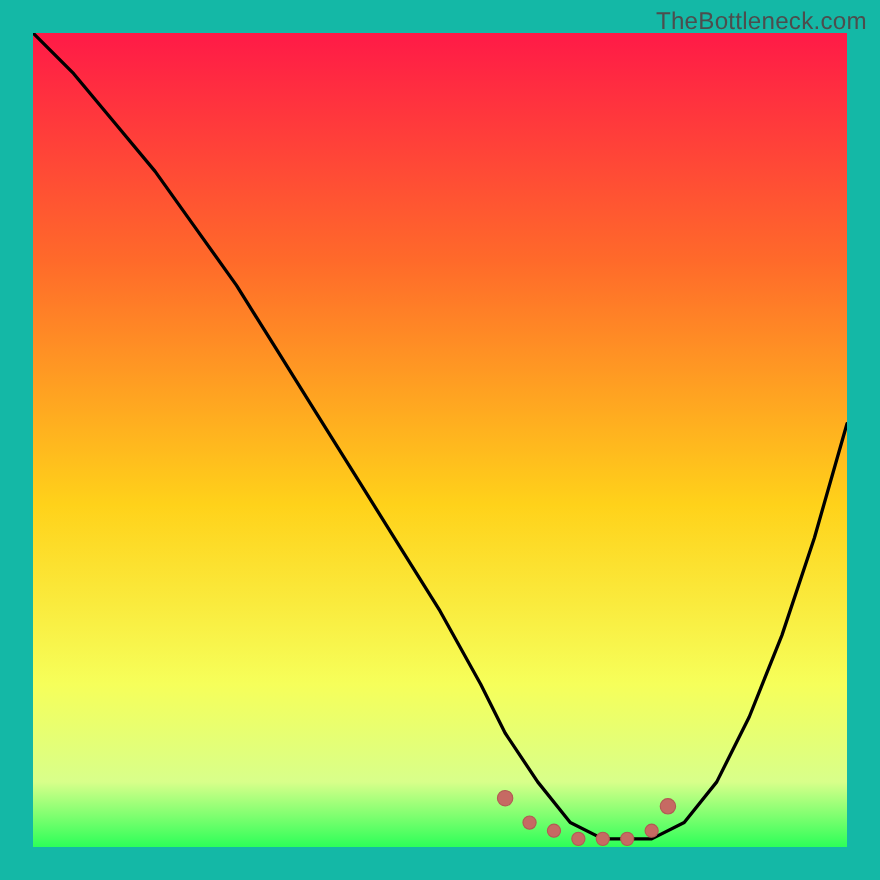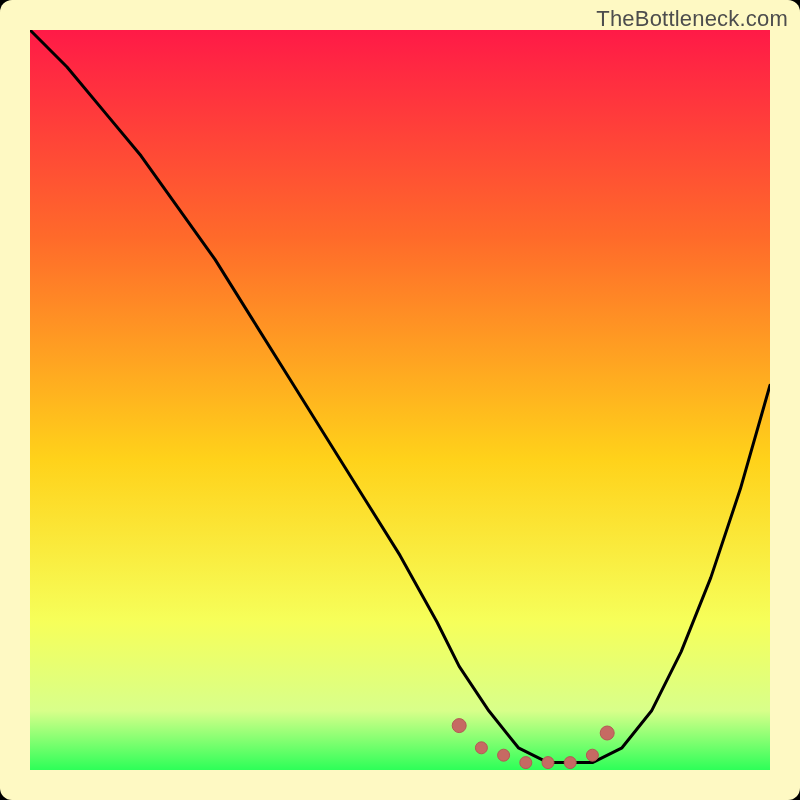--- a/index.html
+++ b/index.html
@@ -8,22 +8,21 @@
     width: 800px;
     height: 800px;
     background: #000000;
     overflow: hidden;
     font-family: Arial, Helvetica, sans-serif;
   }
   .frame {
     position: relative;
     width: 800px;
     height: 800px;
-    background: #fef9c3;
-    border-radius: 12px;
+    background: #14b8a6;
   }
   .plot {
     position: absolute;
     left: 30px;
     top: 30px;
     width: 740px;
     height: 740px;
   }
   .watermark {
     position: absolute;

